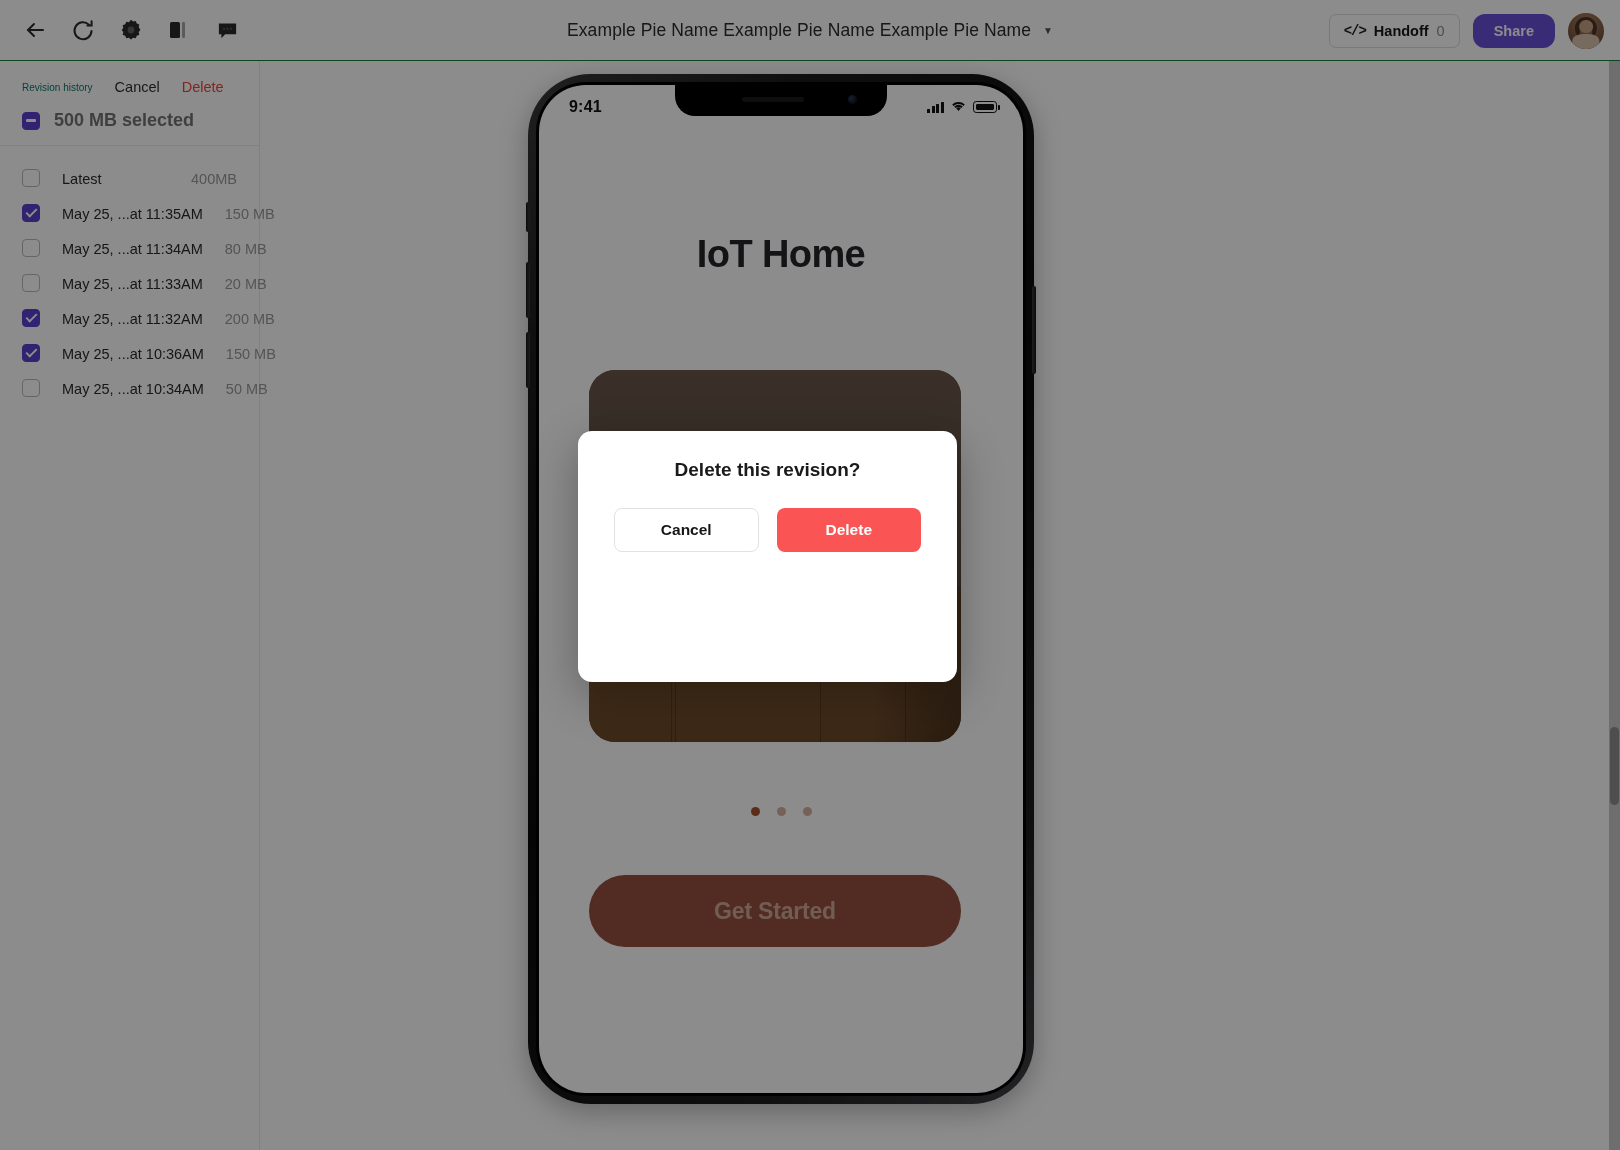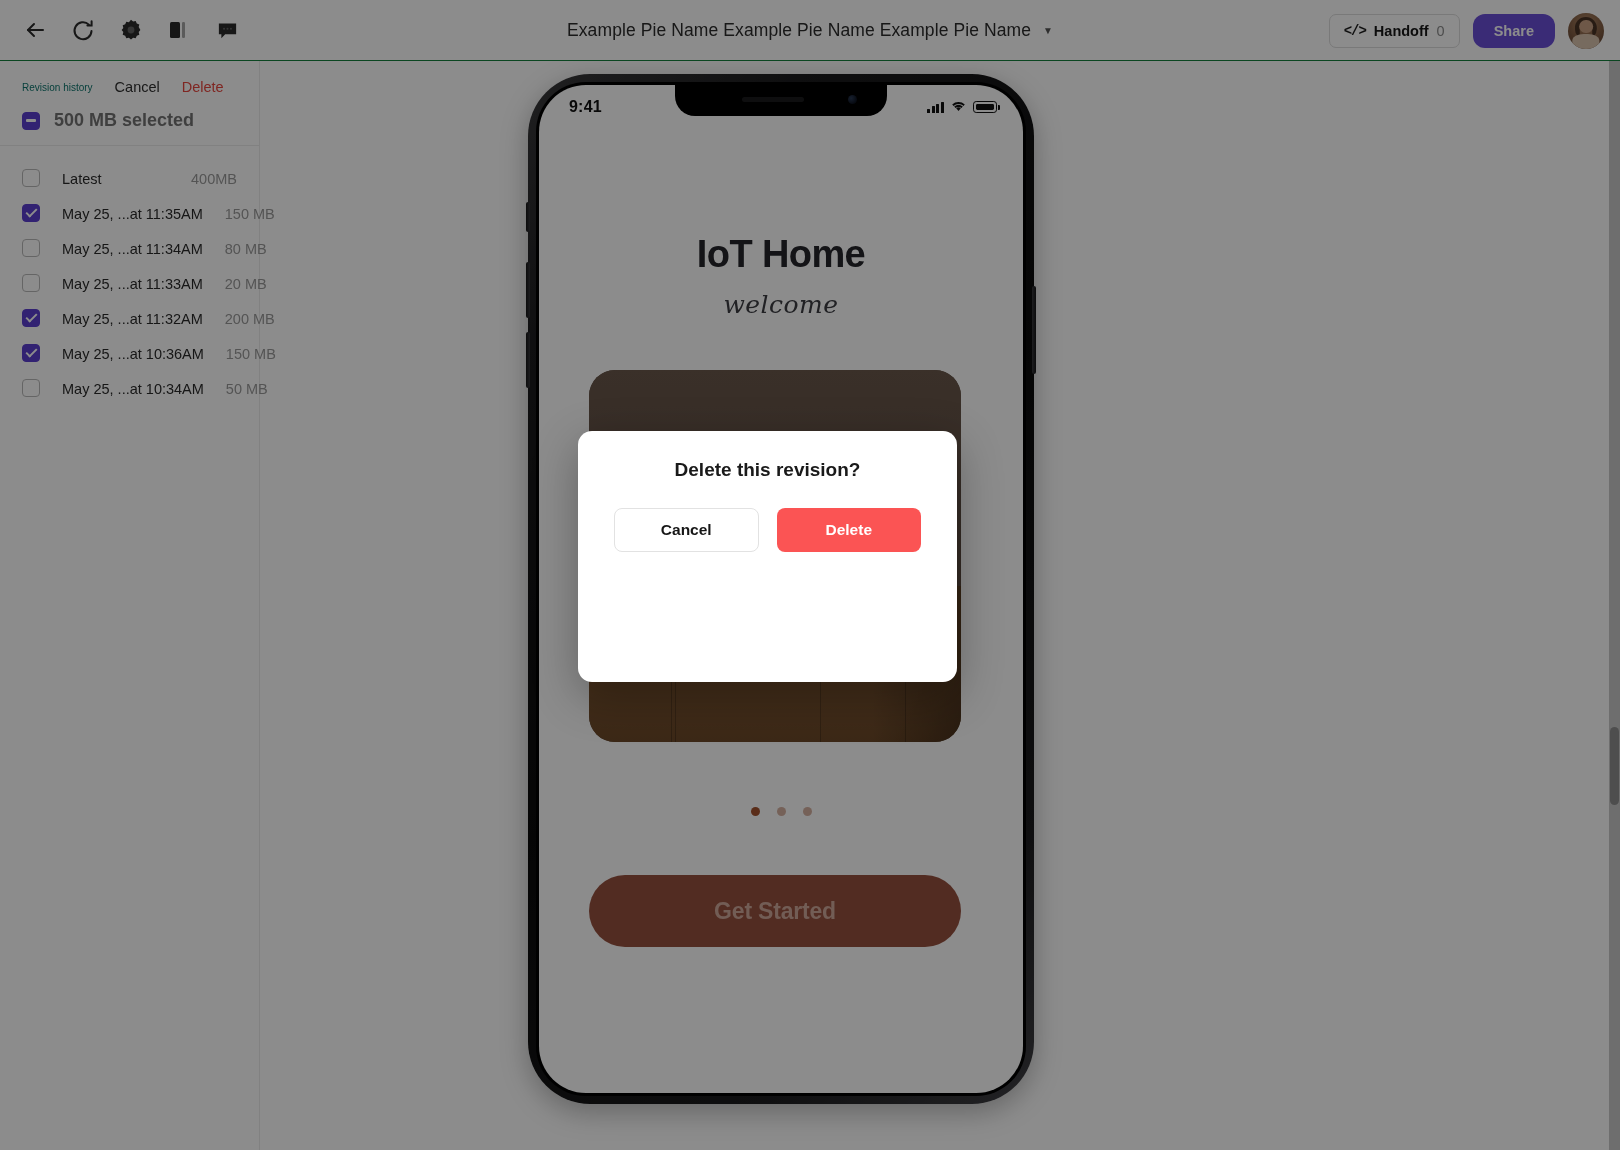--- a/index.html
+++ b/index.html
@@ -380,21 +380,20 @@
                     <path d="M8.5 8a4.9 4.9 0 0 1 3 1l1.3-1.5a6.9 6.9 0 0 0-8.6 0L5.5 9a4.9 4.9 0 0 1 3-1z"></path>
                   </svg>
               </span>
               <span class="bat">
                   <i></i>
                 </span>
             </span>
           </div>
 
           <div id="app-title">IoT Home</div>
-          <div id="app-sub">welcome</div>
 
           <div id="hero-card">
             <span class="hero-wall"></span>
             <span class="hero-floor">
               <i class="plank" style="left:22%"></i>
                 <i class="plank" style="left:23%"></i>
               <i class="plank" style="left:62%"></i>
                 <i class="plank" style="left:85%"></i>
             </span>
             <span class="hero-shadow"></span>

